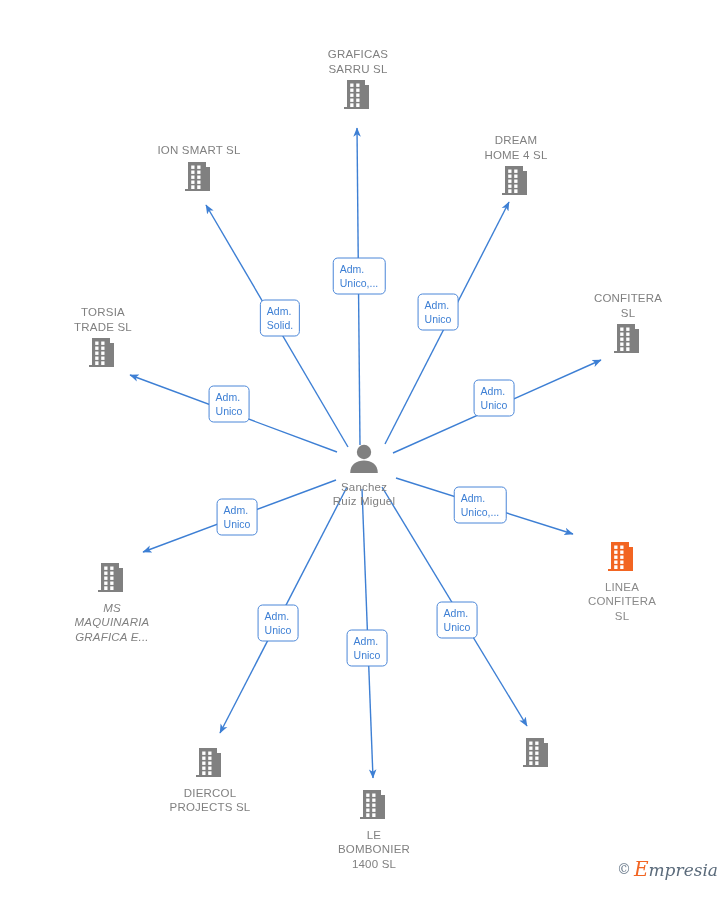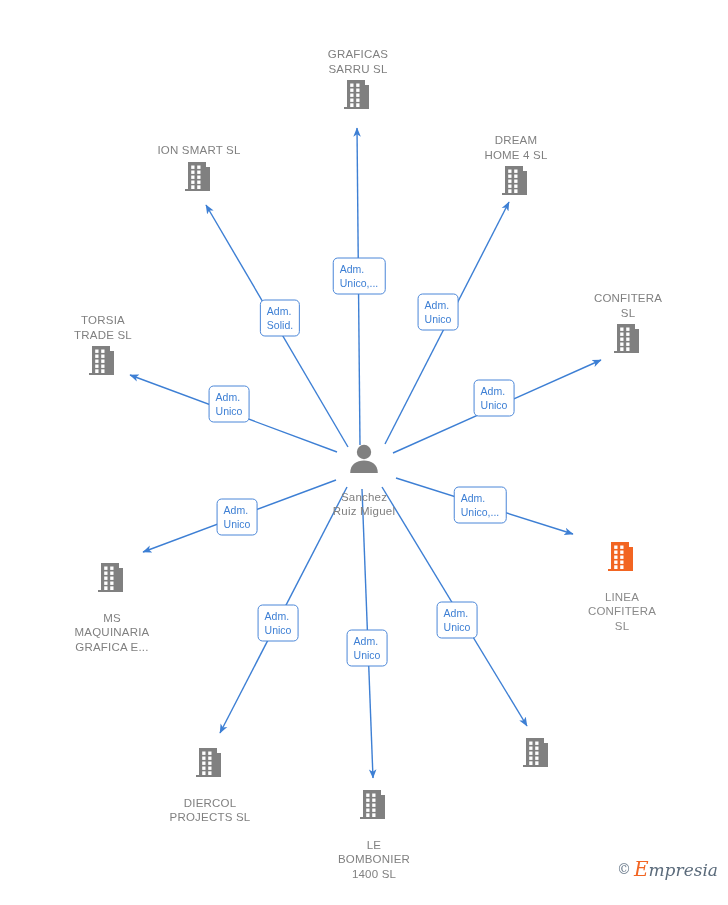--- a/index.html
+++ b/index.html
@@ -39,21 +39,21 @@
     margin: 0 auto;
   }
   .node .caption {
     display: block;
     white-space: pre-line;
   }
   .node.caption-above .caption {
     margin-bottom: 2px;
   }
   .node.caption-below .caption {
-    margin-top: 12px;
+    margin-top: 2px;
   }
   .node.highlight .caption {
     color: #8a8a8a;
   }
   .edge-label {
     position: absolute;
     background: #ffffff;
     border: 1px solid #4a86d8;
     border-radius: 5px;
     color: #3d7fd4;
@@ -179,21 +179,21 @@
             <rect x="7.2" y="10.5" width="3.3" height="3.4" fill="#ffffff"></rect>
             <rect x="13.2" y="10.5" width="3.3" height="3.4" fill="#ffffff"></rect>
             <rect x="7.2" y="15.5" width="3.3" height="3.4" fill="#ffffff"></rect>
             <rect x="13.2" y="15.5" width="3.3" height="3.4" fill="#ffffff"></rect>
             <rect x="7.2" y="20.5" width="3.3" height="3.4" fill="#ffffff"></rect>
             <rect x="13.2" y="20.5" width="3.3" height="3.4" fill="#ffffff"></rect>
             <rect x="7.2" y="25.3" width="3.3" height="3.7" fill="#ffffff"></rect>
             <rect x="13.2" y="25.3" width="3.3" height="3.7" fill="#ffffff"></rect>
           </svg></span>
       </div>
-      <div class="node caption-above" style="left: 103px; top: 305px; margin-top: 8px;">
+      <div class="node caption-above" style="left: 103px; top: 305px;">
         <span class="caption">TORSIA
 TRADE  SL</span>
         <span class="icon"><svg width="30" height="34" viewBox="0 0 30 34">
             <path d="M4 2 H22 V29 H26 V31 H1 V29 H4 Z" fill="#808080"></path>
             <rect x="22" y="7" width="4" height="22" fill="#808080"></rect>
             <rect x="7.2" y="5.5" width="3.3" height="3.4" fill="#ffffff"></rect>
             <rect x="13.2" y="5.5" width="3.3" height="3.4" fill="#ffffff"></rect>
             <rect x="7.2" y="10.5" width="3.3" height="3.4" fill="#ffffff"></rect>
             <rect x="13.2" y="10.5" width="3.3" height="3.4" fill="#ffffff"></rect>
             <rect x="7.2" y="15.5" width="3.3" height="3.4" fill="#ffffff"></rect>
@@ -216,21 +216,21 @@
             <rect x="13.2" y="15.5" width="3.3" height="3.4" fill="#ffffff"></rect>
             <rect x="7.2" y="20.5" width="3.3" height="3.4" fill="#ffffff"></rect>
             <rect x="13.2" y="20.5" width="3.3" height="3.4" fill="#ffffff"></rect>
             <rect x="7.2" y="25.3" width="3.3" height="3.7" fill="#ffffff"></rect>
             <rect x="13.2" y="25.3" width="3.3" height="3.7" fill="#ffffff"></rect>
           </svg></span>
         <span class="caption">LINEA
 CONFITERA
 SL</span>
       </div>
-      <div class="node caption-below" style="left: 112px; top: 561px;">
+      <div class="node caption-below" style="left: 112px; top: 561px; font-style: italic;">
         <span class="icon"><svg width="30" height="34" viewBox="0 0 30 34">
             <path d="M4 2 H22 V29 H26 V31 H1 V29 H4 Z" fill="#808080"></path>
             <rect x="22" y="7" width="4" height="22" fill="#808080"></rect>
             <rect x="7.2" y="5.5" width="3.3" height="3.4" fill="#ffffff"></rect>
             <rect x="13.2" y="5.5" width="3.3" height="3.4" fill="#ffffff"></rect>
             <rect x="7.2" y="10.5" width="3.3" height="3.4" fill="#ffffff"></rect>
             <rect x="13.2" y="10.5" width="3.3" height="3.4" fill="#ffffff"></rect>
             <rect x="7.2" y="15.5" width="3.3" height="3.4" fill="#ffffff"></rect>
             <rect x="13.2" y="15.5" width="3.3" height="3.4" fill="#ffffff"></rect>
             <rect x="7.2" y="20.5" width="3.3" height="3.4" fill="#ffffff"></rect>

